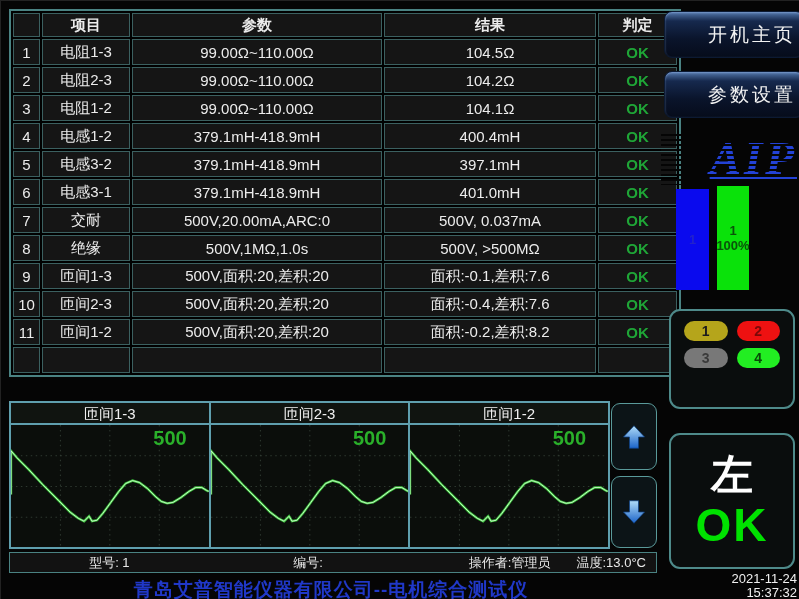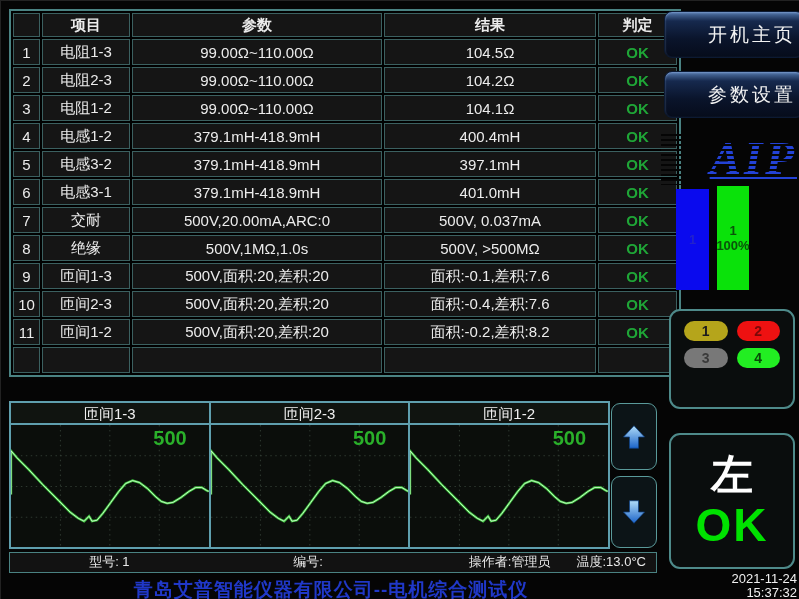--- a/index.html
+++ b/index.html
@@ -53,21 +53,21 @@
     border-radius:9px; background:#0c1417; display:flex;
     align-items:center; justify-content:center; cursor:pointer;
   }
   .arrow-box.up   { top:402px; height:67px; }
   .arrow-box.down { top:475px; height:72px; }
   .arrow-box svg  { width:30px; height:30px; }
   
   .status-bar {
     position:absolute; left:8px; top:551px; width:648px; height:21px;
     border:1px solid #4a8282; background:#121212; color:#e8e8e8;
-    font-size:13px; display:flex; 
+    font-size:13px; display:flex; align-items:center;
   }
   .sb-cell { flex:1 1 0; text-align:center; }
   .sb-right { flex:1.2 1 0; display:flex; justify-content:flex-end; gap:26px; padding-right:10px; }
   .footer {
     position:absolute; left:0; top:576px; width:660px; text-align:center;
     color:#2038c8; font-size:19px; font-weight:bold; letter-spacing:1px;
   }
   
   .nav-btn {
     position:absolute; left:663px; width:140px; height:47px; border-radius:8px;

